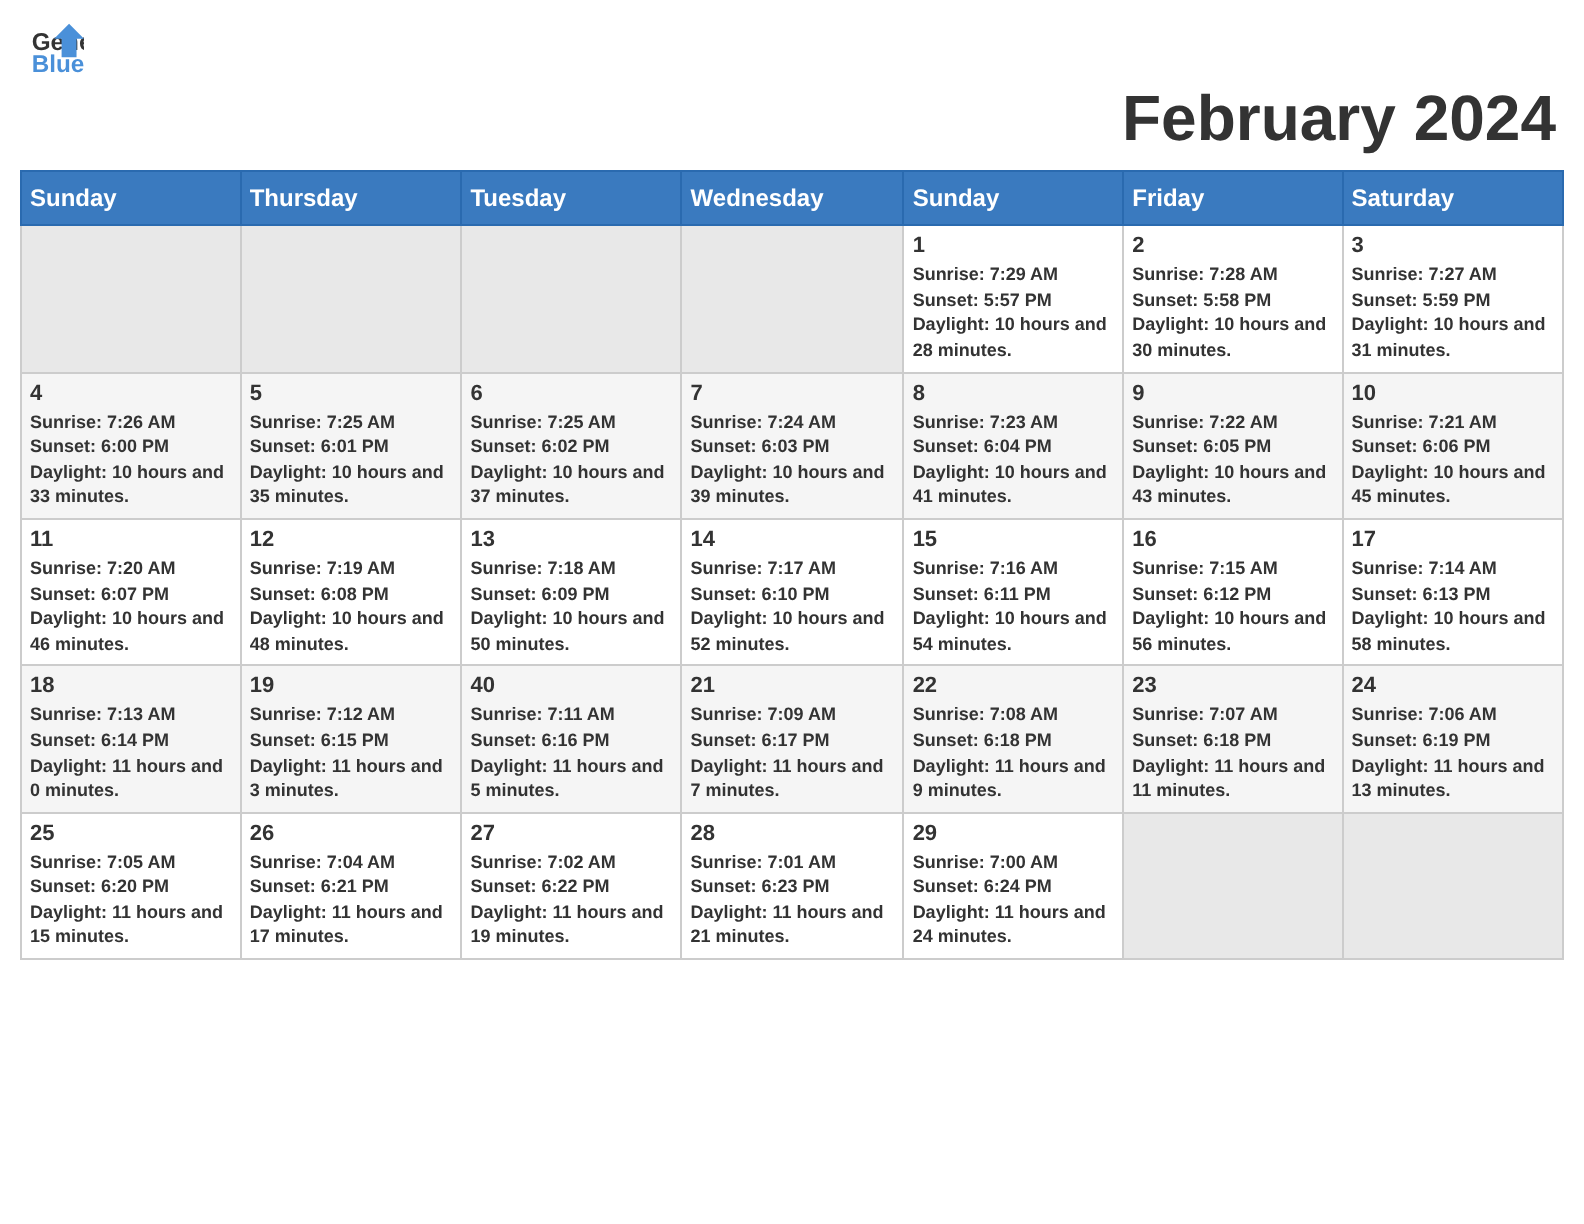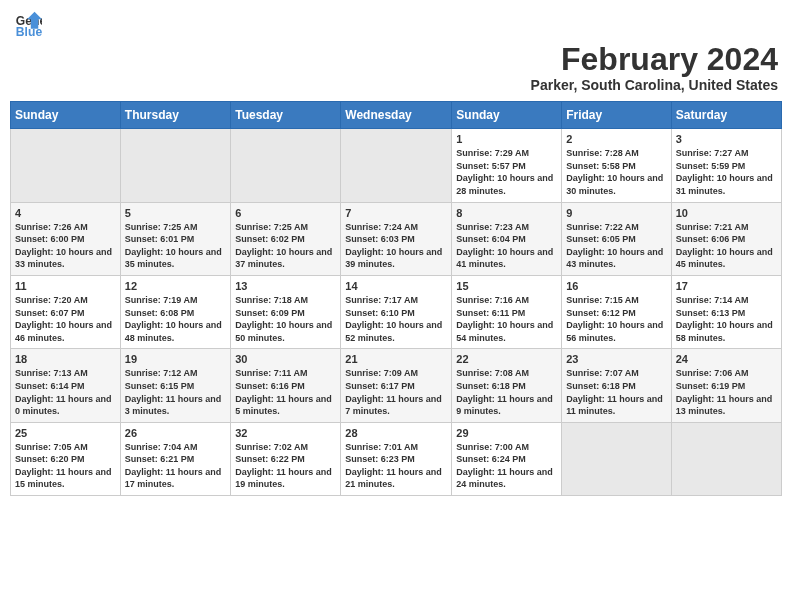--- a/index.html
+++ b/index.html
@@ -91,21 +91,20 @@
 <div class="header-area">
   <div class="logo">
     <svg class="logo-icon" viewBox="0 0 30 30">
       <text x="2" y="16" font-size="13" font-weight="bold" fill="#333">General</text>
       <text x="2" y="28" font-size="13" font-weight="bold" fill="#4a90d9">Blue</text>
       <polygon points="22,2 30,10 26,10 26,20 18,20 18,10 14,10" fill="#4a90d9"></polygon>
     </svg>
   </div>
   <div class="title-area">
     <div class="main-title">February 2024</div>
-    <div class="subtitle">Parker, South Carolina, United States</div>
   </div>
 </div>
 
 <table class="calendar">
   <thead>
     <tr>
     <th>Sunday</th>
         <th>Thursday</th>
         <th>Tuesday</th>
         <th>Wednesday</th>
@@ -196,21 +195,21 @@
       <tr>
         <td>
           <div class="day-number">18</div>
           <div class="day-info">Sunrise: 7:13 AM<br>Sunset: 6:14 PM<br>Daylight: 11 hours and 0 minutes.</div>
         </td>
         <td>
           <div class="day-number">19</div>
           <div class="day-info">Sunrise: 7:12 AM<br>Sunset: 6:15 PM<br>Daylight: 11 hours and 3 minutes.</div>
         </td>
         <td>
-          <div class="day-number">30</div>
+          <div class="day-number">40</div>
           <div class="day-info">Sunrise: 7:11 AM<br>Sunset: 6:16 PM<br>Daylight: 11 hours and 5 minutes.</div>
         </td>
         <td>
           <div class="day-number">21</div>
           <div class="day-info">Sunrise: 7:09 AM<br>Sunset: 6:17 PM<br>Daylight: 11 hours and 7 minutes.</div>
         </td>
         <td>
           <div class="day-number">22</div>
           <div class="day-info">Sunrise: 7:08 AM<br>Sunset: 6:18 PM<br>Daylight: 11 hours and 9 minutes.</div>
         </td>
@@ -226,21 +225,21 @@
       <tr>
         <td>
           <div class="day-number">25</div>
           <div class="day-info">Sunrise: 7:05 AM<br>Sunset: 6:20 PM<br>Daylight: 11 hours and 15 minutes.</div>
         </td>
         <td>
           <div class="day-number">26</div>
           <div class="day-info">Sunrise: 7:04 AM<br>Sunset: 6:21 PM<br>Daylight: 11 hours and 17 minutes.</div>
         </td>
         <td>
-          <div class="day-number">32</div>
+          <div class="day-number">27</div>
           <div class="day-info">Sunrise: 7:02 AM<br>Sunset: 6:22 PM<br>Daylight: 11 hours and 19 minutes.</div>
         </td>
         <td>
           <div class="day-number">28</div>
           <div class="day-info">Sunrise: 7:01 AM<br>Sunset: 6:23 PM<br>Daylight: 11 hours and 21 minutes.</div>
         </td>
         <td>
           <div class="day-number">29</div>
           <div class="day-info">Sunrise: 7:00 AM<br>Sunset: 6:24 PM<br>Daylight: 11 hours and 24 minutes.</div>
         </td>

